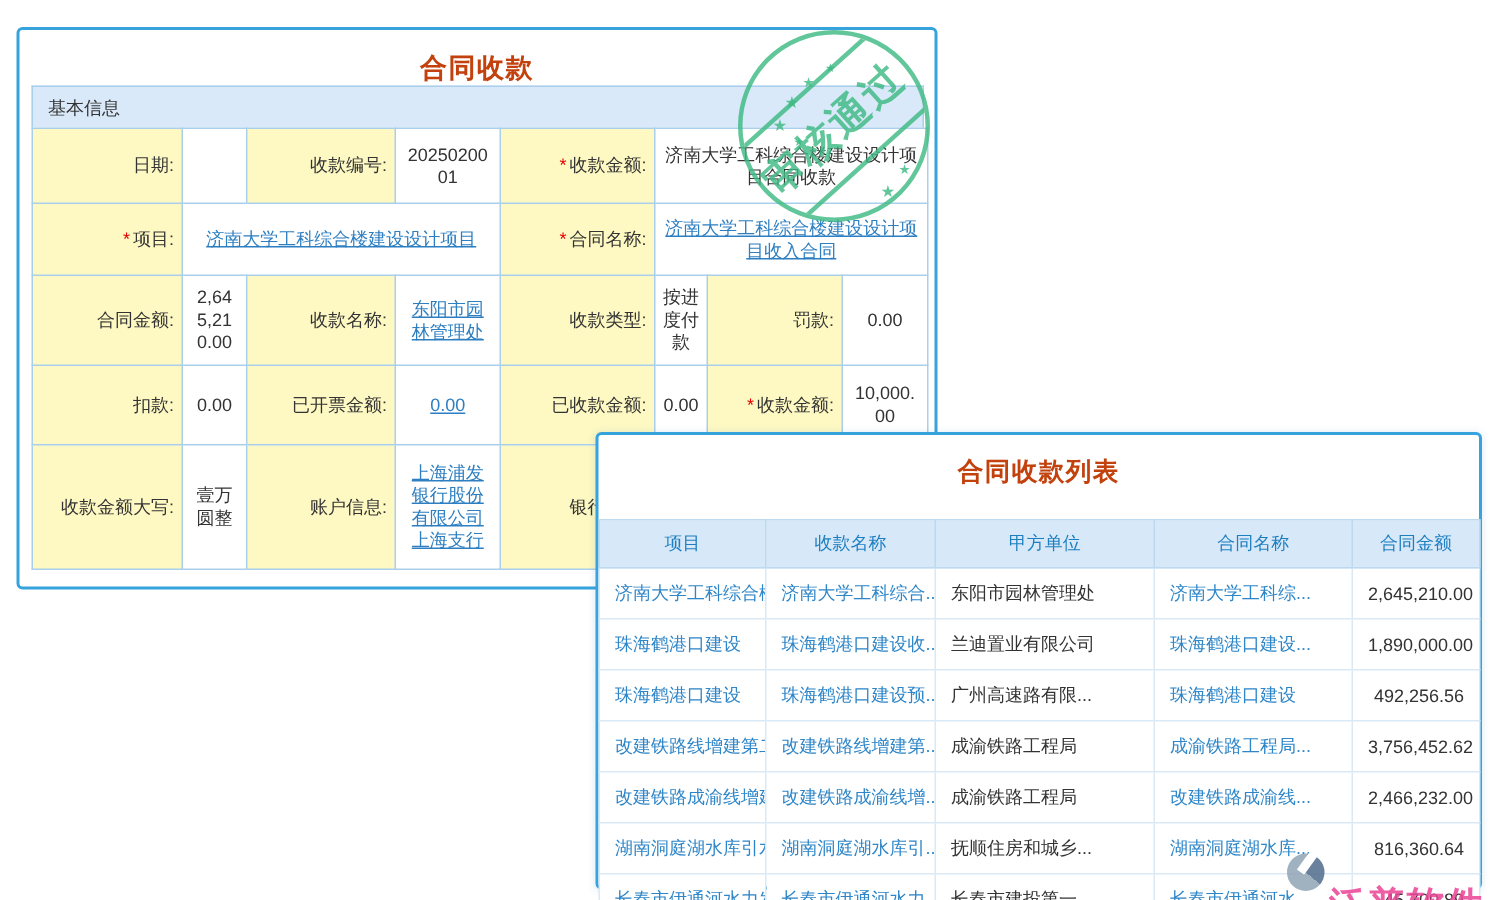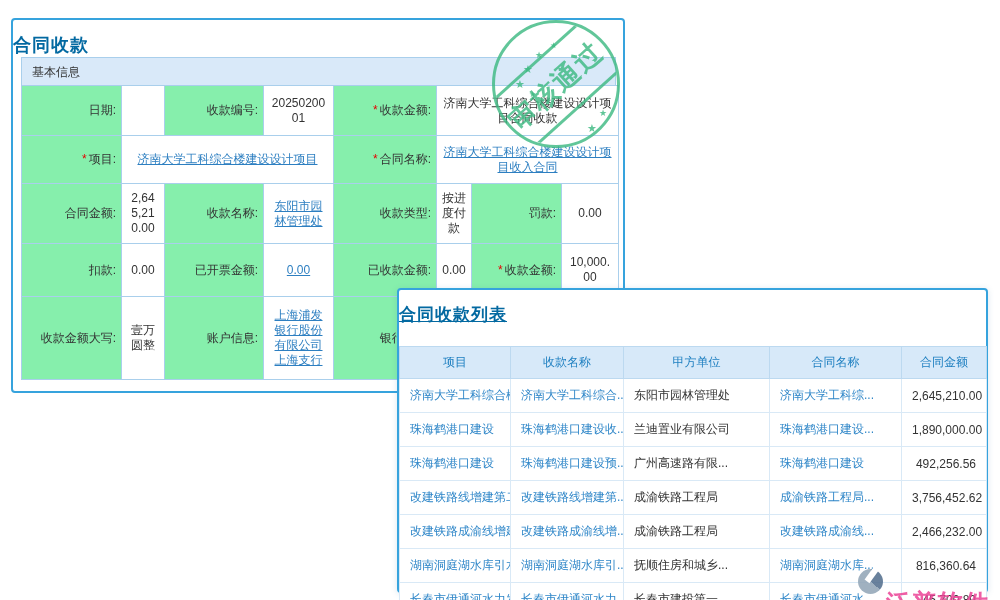--- a/index.html
+++ b/index.html
@@ -8,38 +8,38 @@
     background:#ffffff;color:#333;
     font-family:"Liberation Sans","DejaVu Sans",sans-serif;font-size:12px;
   }
   .panel{
     position:absolute;background:#fff;border:2px solid #36a3dd;
     border-radius:4px;box-sizing:border-box;
   }
   #panel-form{left:11px;top:18px;width:614px;height:375px;z-index:1;}
   #panel-list{left:397px;top:288px;width:591px;height:305px;z-index:10;box-shadow:0 1px 6px rgba(60,120,170,.18);}
   .panel-title{
-    text-align:left;font-weight:bold;font-size:18px;color:#0369a1;
+    text-align:center;font-weight:bold;font-size:18px;color:#c2410c;
     padding-top:13px;height:35px;box-sizing:border-box;letter-spacing:1px;
   }
-  #panel-list .panel-title{font-size:17px;height:40px;text-decoration:underline;}
+  #panel-list .panel-title{font-size:17px;height:40px;}
 
   
   .form-wrap{margin:2px 7px 0 8px;}
   .section-bar{
     background:#d9e9f9;border:1px solid #a9cfec;border-bottom:none;
     height:28px;line-height:28px;padding:0 10px;box-sizing:border-box;
     font-size:12px;color:#333;
   }
   table.form{border-collapse:collapse;table-layout:fixed;width:597px;font-size:12px;}
   table.form td{
     border:1px solid #a9cfec;padding:3px 5px;box-sizing:border-box;
     word-break:break-all;line-height:15px;vertical-align:middle;
   }
-  td.lbl{background:#86efac;text-align:right;color:#333;}
+  td.lbl{background:#fef9c3;text-align:right;color:#333;}
   td.val{background:#fff;text-align:center;color:#333;}
   .req{color:#e60000;margin-right:2px;}
   a.lnk{color:#2d7fc1;text-decoration:underline;cursor:pointer;}
 
   
   #stamp{
     position:absolute;left:492px;top:20px;width:128px;height:128px;z-index:5;
     color:rgba(62,186,131,.82);pointer-events:none;
   }
   .stamp-circle{

